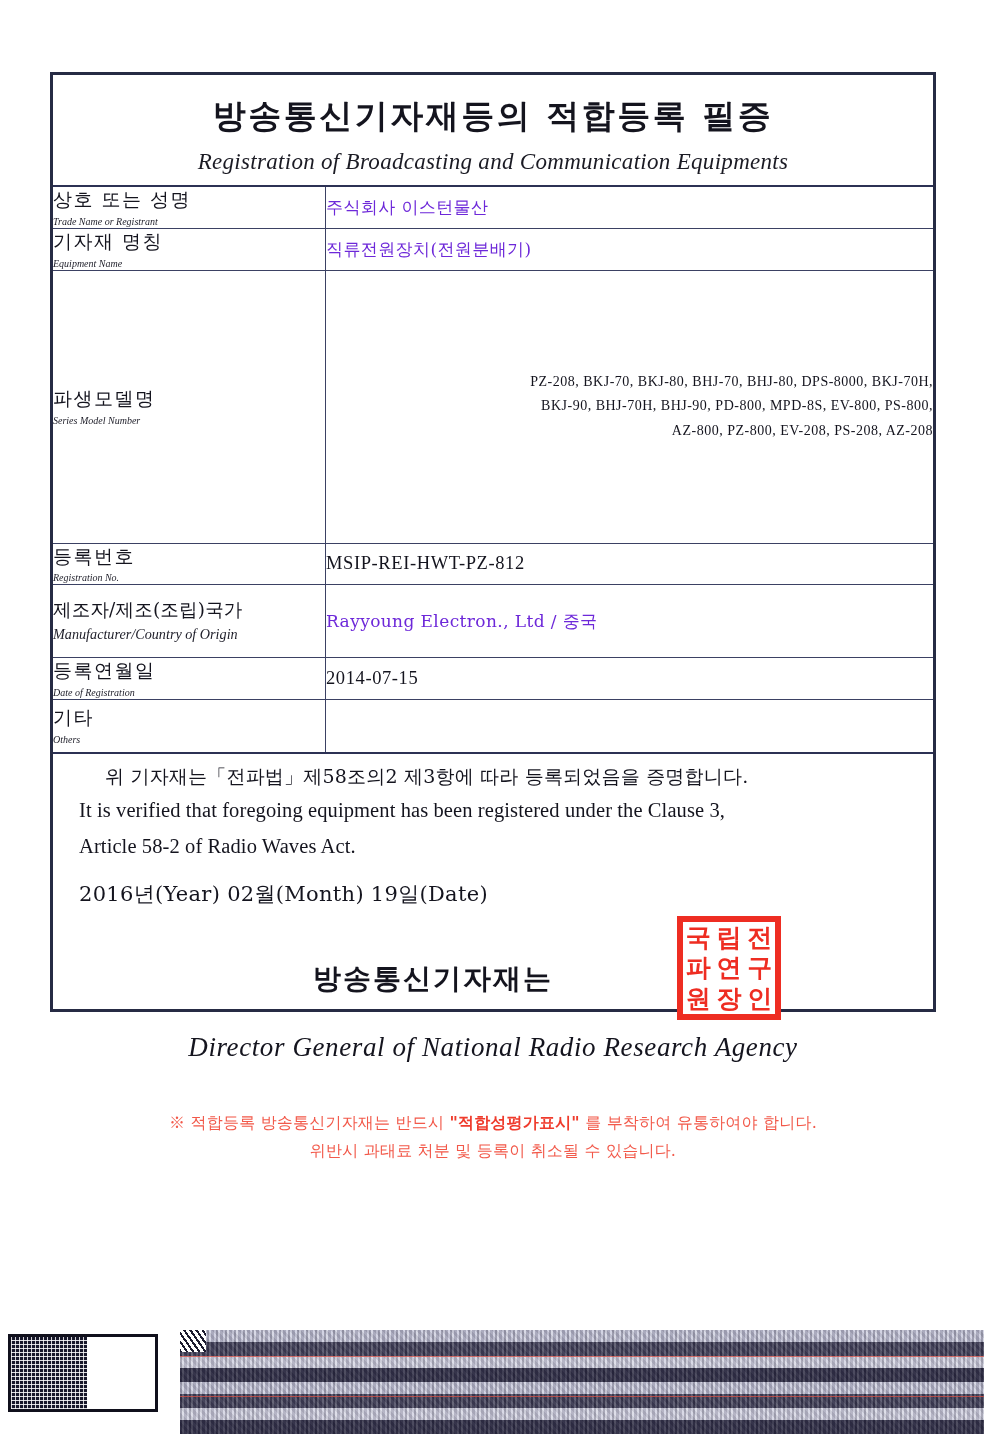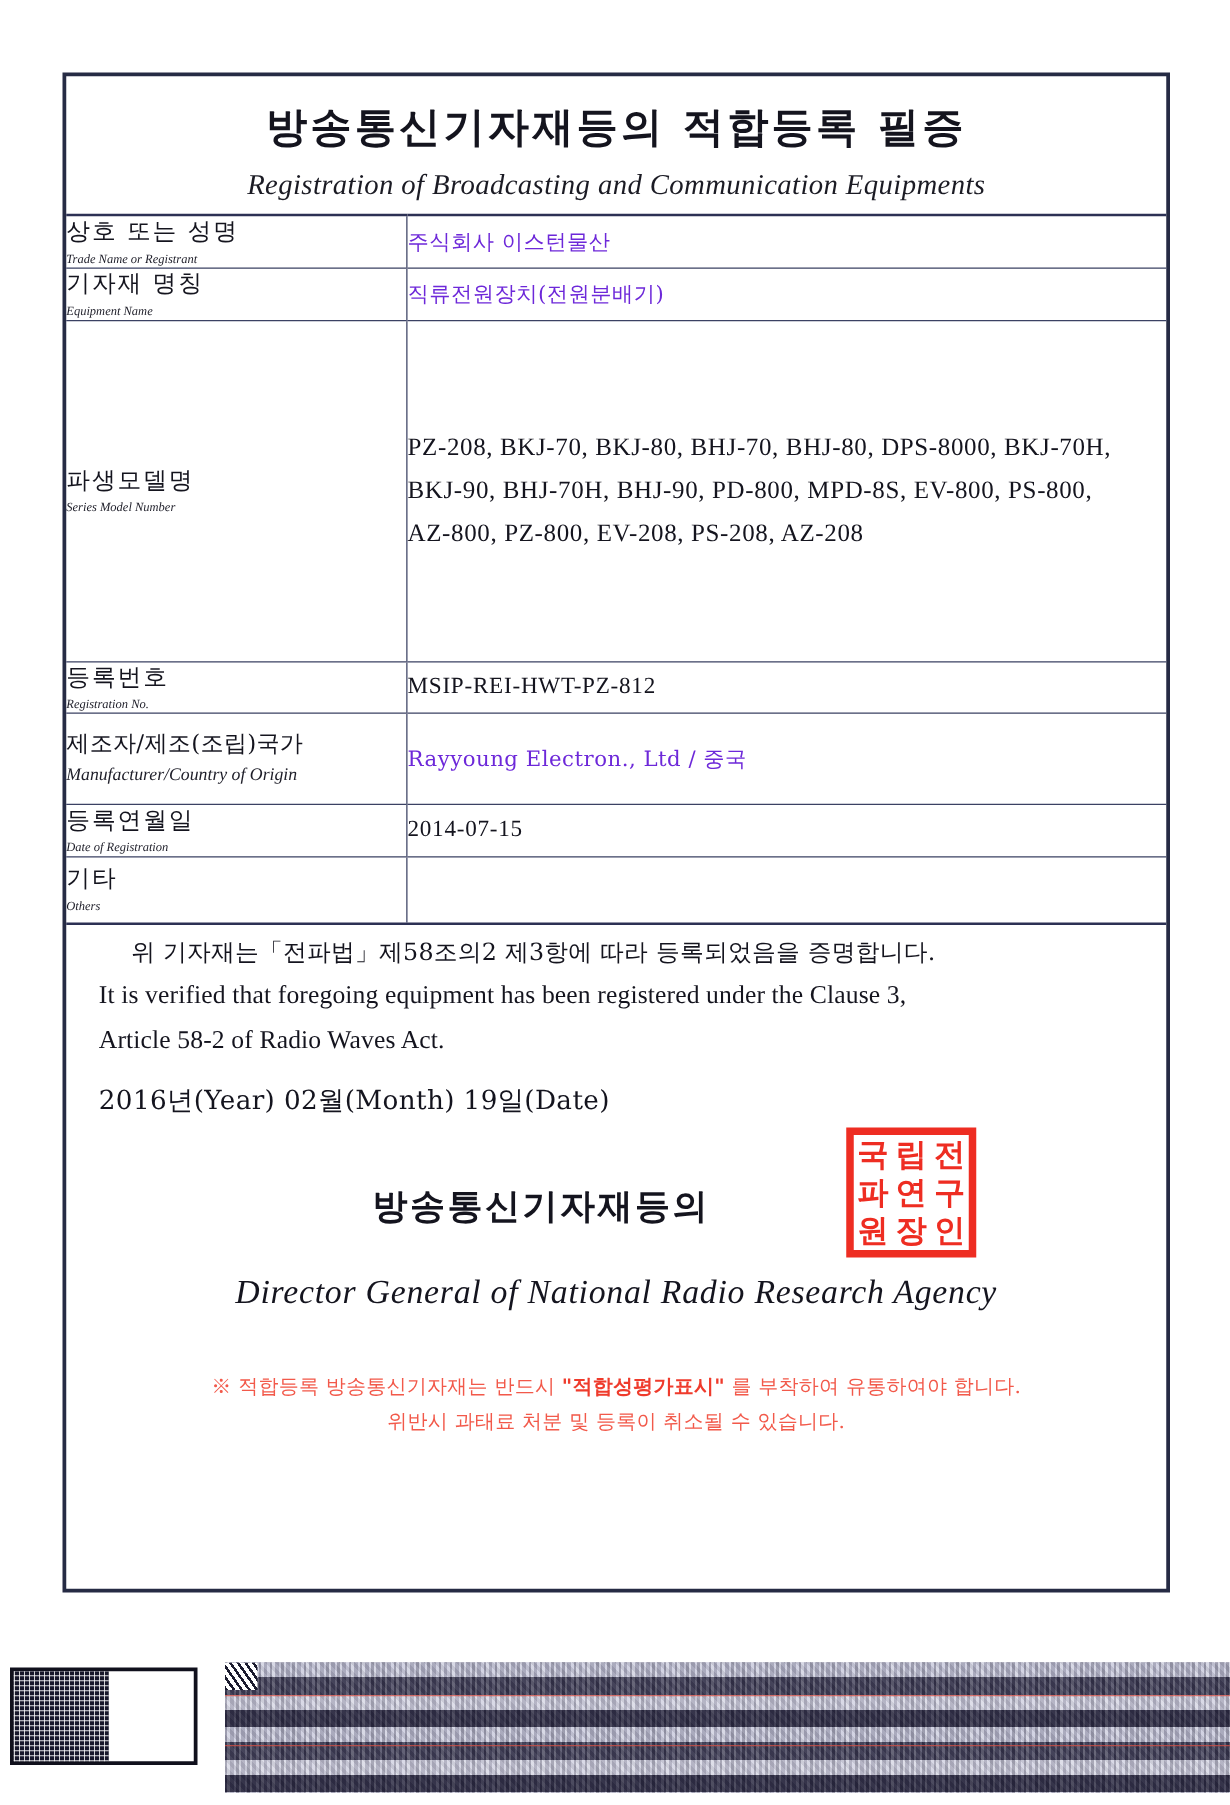--- a/index.html
+++ b/index.html
@@ -26,23 +26,23 @@
     letter-spacing: 1.2px;
     color: #404040;
     white-space: nowrap;
     margin-top: 40px;
   }
 
   
   .cert-frame {
     position: absolute;
     left: 50px;
-    top: 58px;
+    top: 72px;
     width: 886px;
-    height: 1216px;
+    height: 940px;
     border: 3px solid #262b44;
     box-sizing: border-box;
     background: #fff;
   }
 
   
   .title-block {
     padding-top: 20px;
     padding-bottom: 10px;
     text-align: center;
@@ -113,24 +113,25 @@
     color: #6d28d9;
   }
   .val-en {
     font-family: "Liberation Serif", "DejaVu Serif", serif;
     font-size: 18.5px;
     letter-spacing: 0.6px;
     color: #14141e;
   }
   .val-series {
     font-family: "Liberation Serif", "DejaVu Serif", serif;
-    font-size: 20px;
+    font-size: 14px;
     letter-spacing: 0.5px;
     line-height: 1.72;
     color: #14141e;
+    text-align: right;
   }
   .row-series .cell-label,
   .row-series .cell-value { height: 272px; vertical-align: middle; }
   .row-mfr .cell-label,
   .row-mfr .cell-value { height: 72px; }
   .row-others .cell-label,
   .row-others .cell-value { height: 52px; }
 
   
   .statement {
@@ -375,21 +376,21 @@
   </table>
 
   <div class="statement">
     <div class="stmt-ko">위 기자재는「전파법」제58조의2 제3항에 따라 등록되었음을 증명합니다.</div>
     <div class="stmt-en">It is verified that foregoing equipment has been registered under the Clause 3,</div>
     <div class="stmt-en">Article 58-2 of Radio Waves Act.</div>
 
     <div class="date-line">2016년(Year) 02월(Month) 19일(Date)</div>
 
     <div class="sign-row">
-      <div class="sign-ko">방송통신기자재등의</div>
+      <div class="sign-ko">방송통신기자재는</div>
       <div class="seal">
         <span>국</span>
         <span>립</span>
         <span>전</span>
         <span>파</span>
         <span>연</span>
         <span>구</span>
         <span>원</span>
         <span>장</span>
         <span>인</span>

